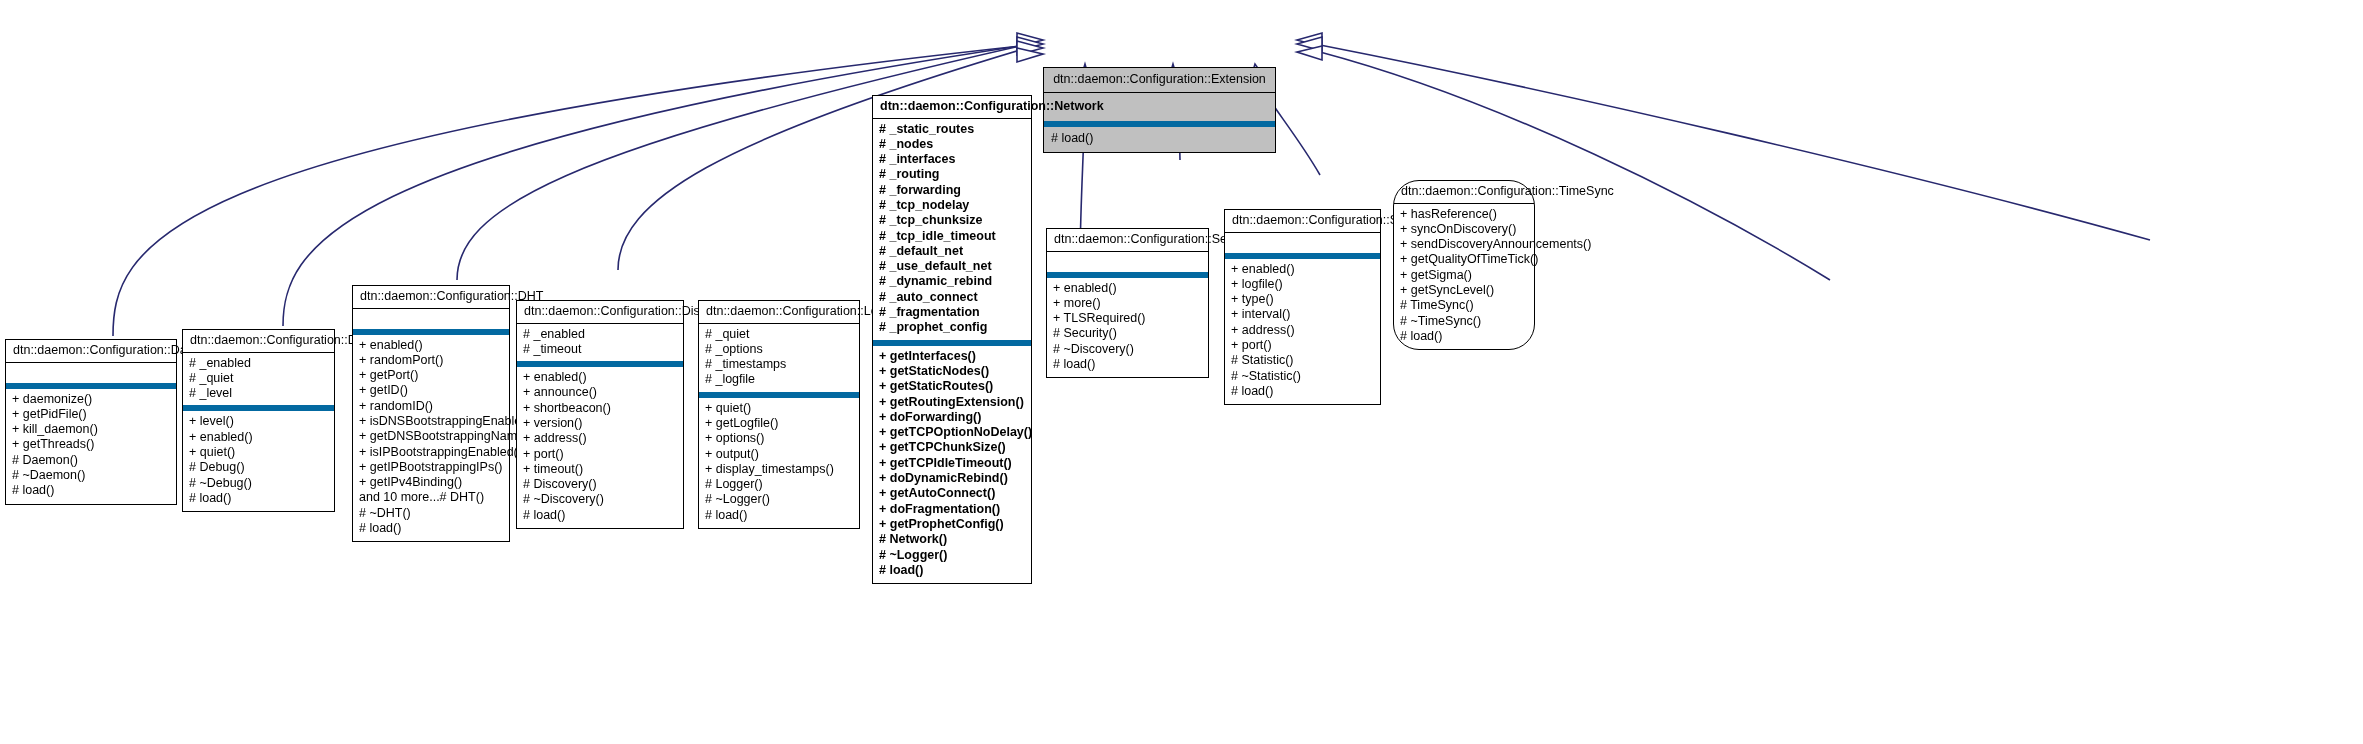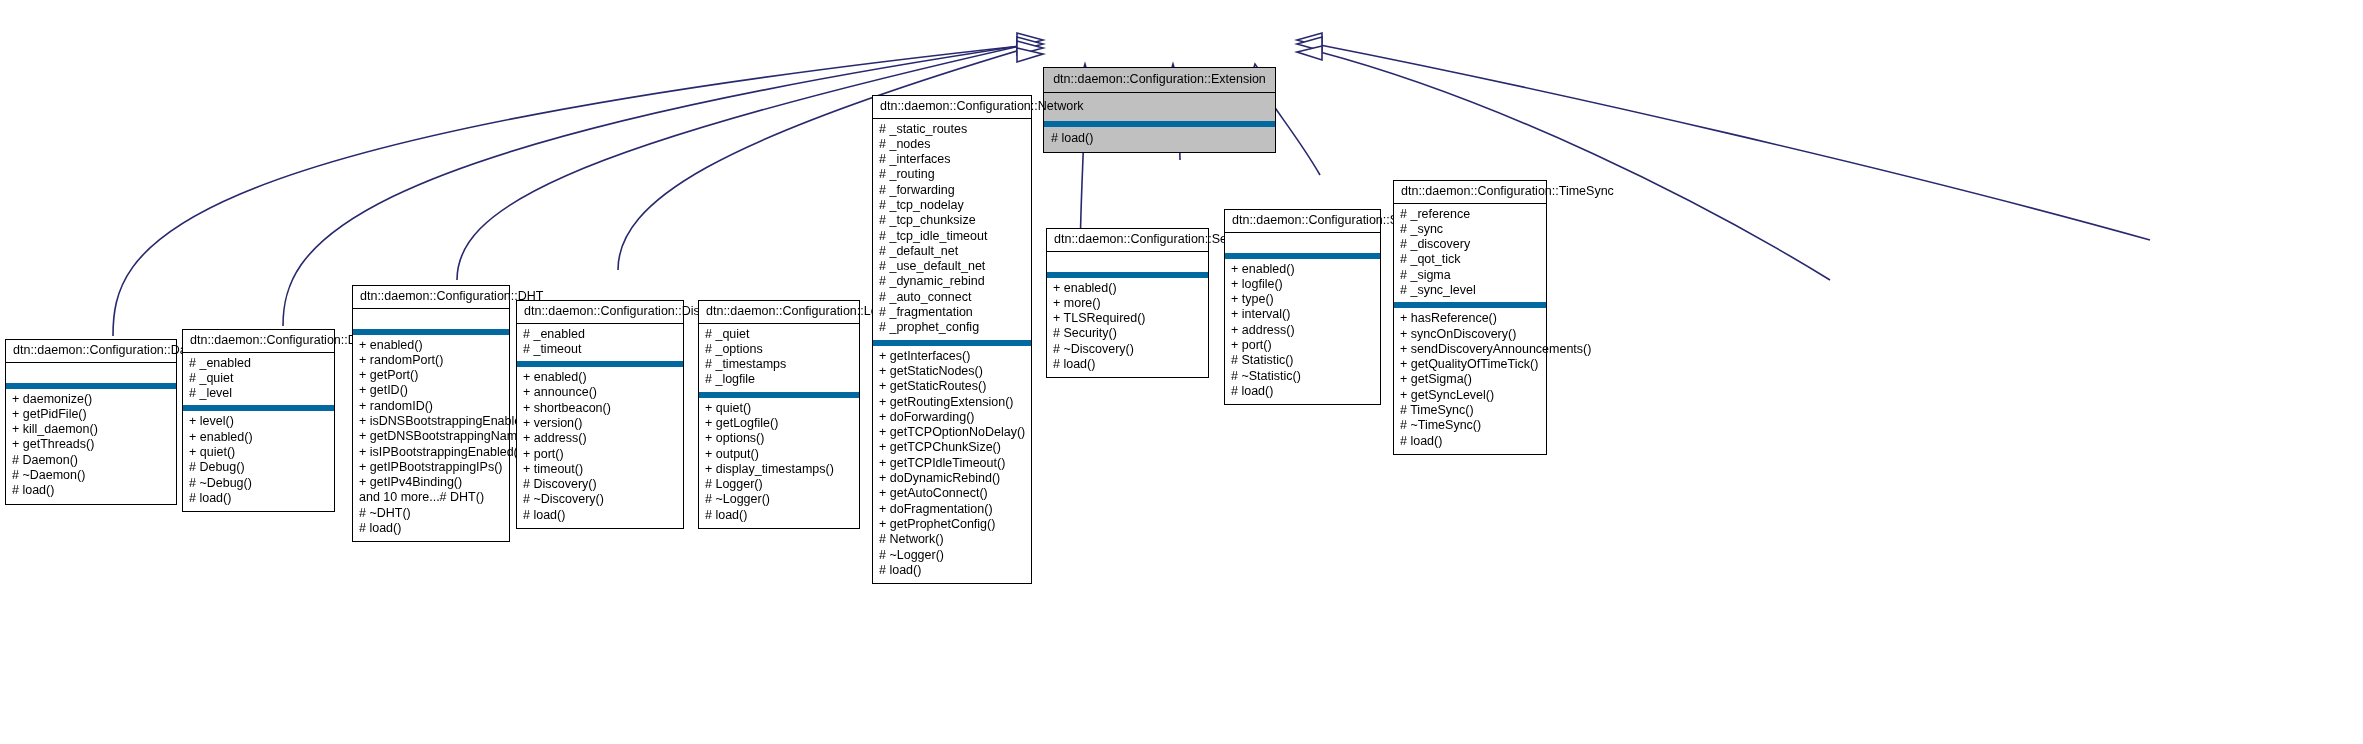--- a/index.html
+++ b/index.html
@@ -172,21 +172,21 @@
       <div class="memline">+ getLogfile()</div>
       <div class="memline">+ options()</div>
       <div class="memline">+ output()</div>
       <div class="memline">+ display_timestamps()</div>
       <div class="memline"># Logger()</div>
       <div class="memline"># ~Logger()</div>
       <div class="memline"># load()</div>
     </div>
   </div>
 
-  <div class="umlbox" style="left:872px; top:95px; width:160px;">
+  <div class="umlbox" style="left:872px; top:95px; width:160px;font-weight:bold;">
     <div class="cmp-title">dtn::daemon::Configuration::Network</div>
     <div class="cmp-attrs">
       <div class="memline"># _static_routes</div>
       <div class="memline"># _nodes</div>
       <div class="memline"># _interfaces</div>
       <div class="memline"># _routing</div>
       <div class="memline"># _forwarding</div>
       <div class="memline"># _tcp_nodelay</div>
       <div class="memline"># _tcp_chunksize</div>
       <div class="memline"># _tcp_idle_timeout</div>
@@ -238,30 +238,22 @@
       <div class="memline">+ type()</div>
       <div class="memline">+ interval()</div>
       <div class="memline">+ address()</div>
       <div class="memline">+ port()</div>
       <div class="memline"># Statistic()</div>
       <div class="memline"># ~Statistic()</div>
       <div class="memline"># load()</div>
     </div>
   </div>
 
-  <div class="umlbox" style="left:1393px; top:180px; width:154px;">
+  <div class="umlbox" style="left:1393px; top:180px; width:142px;border-radius:26px;">
     <div class="cmp-title">dtn::daemon::Configuration::TimeSync</div>
-    <div class="cmp-attrs">
-      <div class="memline"># _reference</div>
-      <div class="memline"># _sync</div>
-      <div class="memline"># _discovery</div>
-      <div class="memline"># _qot_tick</div>
-      <div class="memline"># _sigma</div>
-      <div class="memline"># _sync_level</div>
-    </div>
     <div class="cmp-ops">
       <div class="memline">+ hasReference()</div>
       <div class="memline">+ syncOnDiscovery()</div>
       <div class="memline">+ sendDiscoveryAnnouncements()</div>
       <div class="memline">+ getQualityOfTimeTick()</div>
       <div class="memline">+ getSigma()</div>
       <div class="memline">+ getSyncLevel()</div>
       <div class="memline"># TimeSync()</div>
       <div class="memline"># ~TimeSync()</div>
       <div class="memline"># load()</div>

